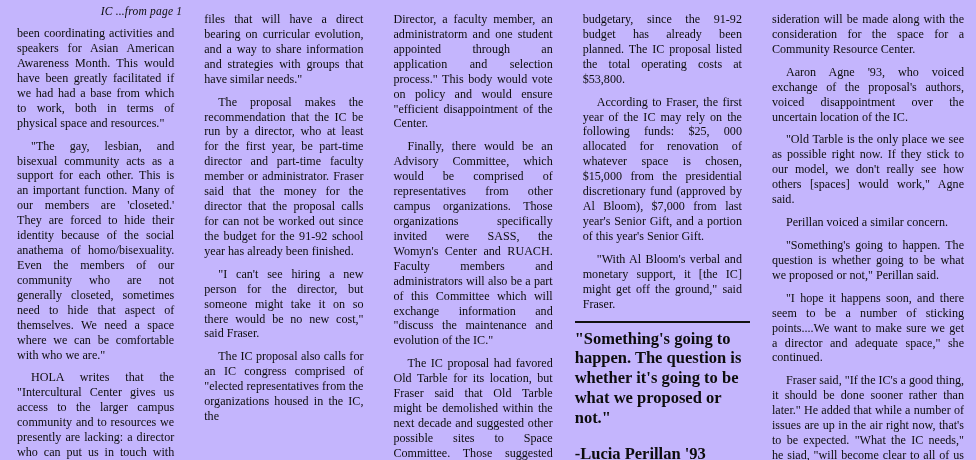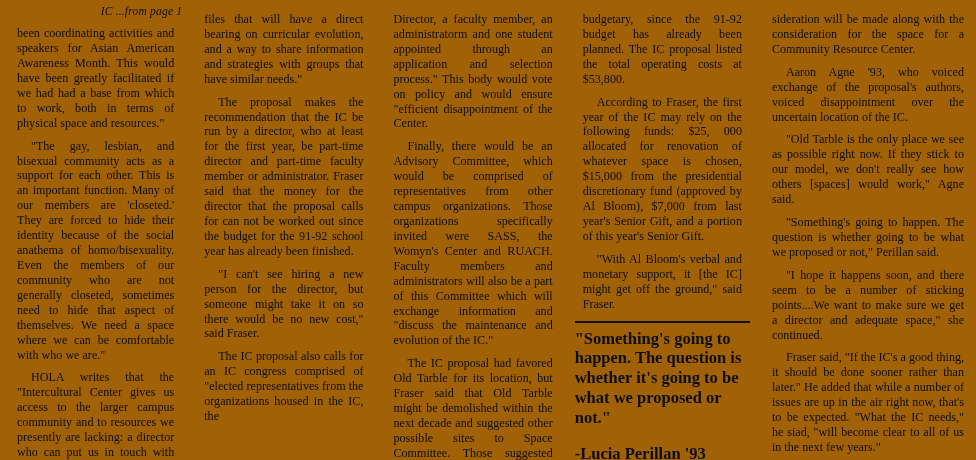--- a/index.html
+++ b/index.html
@@ -13,21 +13,21 @@
     overflow: hidden;
     font-family: "Liberation Serif", serif;
     color: #0d0d0d;
   }
   .page {
     position: relative;
     width: 976px;
     height: 460px;
     box-sizing: border-box;
     padding: 4px 2px 2px 2px;
-    background: #a16207;
+    background: #c4b5fd;
   }
   .columns {
     display: flex;
     flex-direction: row;
     align-items: flex-start;
     height: 100%;
     gap: 0;
   }
   .col {
     box-sizing: border-box;
@@ -113,19 +113,20 @@
       <div class="pullquote">
         <span>"Something's going to happen. The question is whether it's going to be what we proposed or not."</span>
         <span class="attrib">-Lucia Perillan '93</span>
       </div>
     </div>
 
     <div class="col col-5">
       <p class="body noindent">sideration will be made along with the consideration for the space for a Community Resource Center.</p>
       <p class="body">Aaron Agne '93, who voiced exchange of the proposal's authors, voiced disappointment over the uncertain location of the IC.</p>
       <p class="body">"Old Tarble is the only place we see as possible right now. If they stick to our model, we don't really see how others [spaces] would work," Agne said.</p>
+      <p class="body">Perillan voiced a similar concern.</p>
       <p class="body">"Something's going to happen. The question is whether going to be what we proposed or not," Perillan said.</p>
       <p class="body">"I hope it happens soon, and there seem to be a number of sticking points....We want to make sure we get a director and adequate space," she continued.</p>
       <p class="body">Fraser said, "If the IC's a good thing, it should be done sooner rather than later." He added that while a number of issues are up in the air right now, that's to be expected. "What the IC needs," he siad, "will become clear to all of us in the next few years."</p>
     </div>
 
   </div>
 </div>
 
 </body></html>

